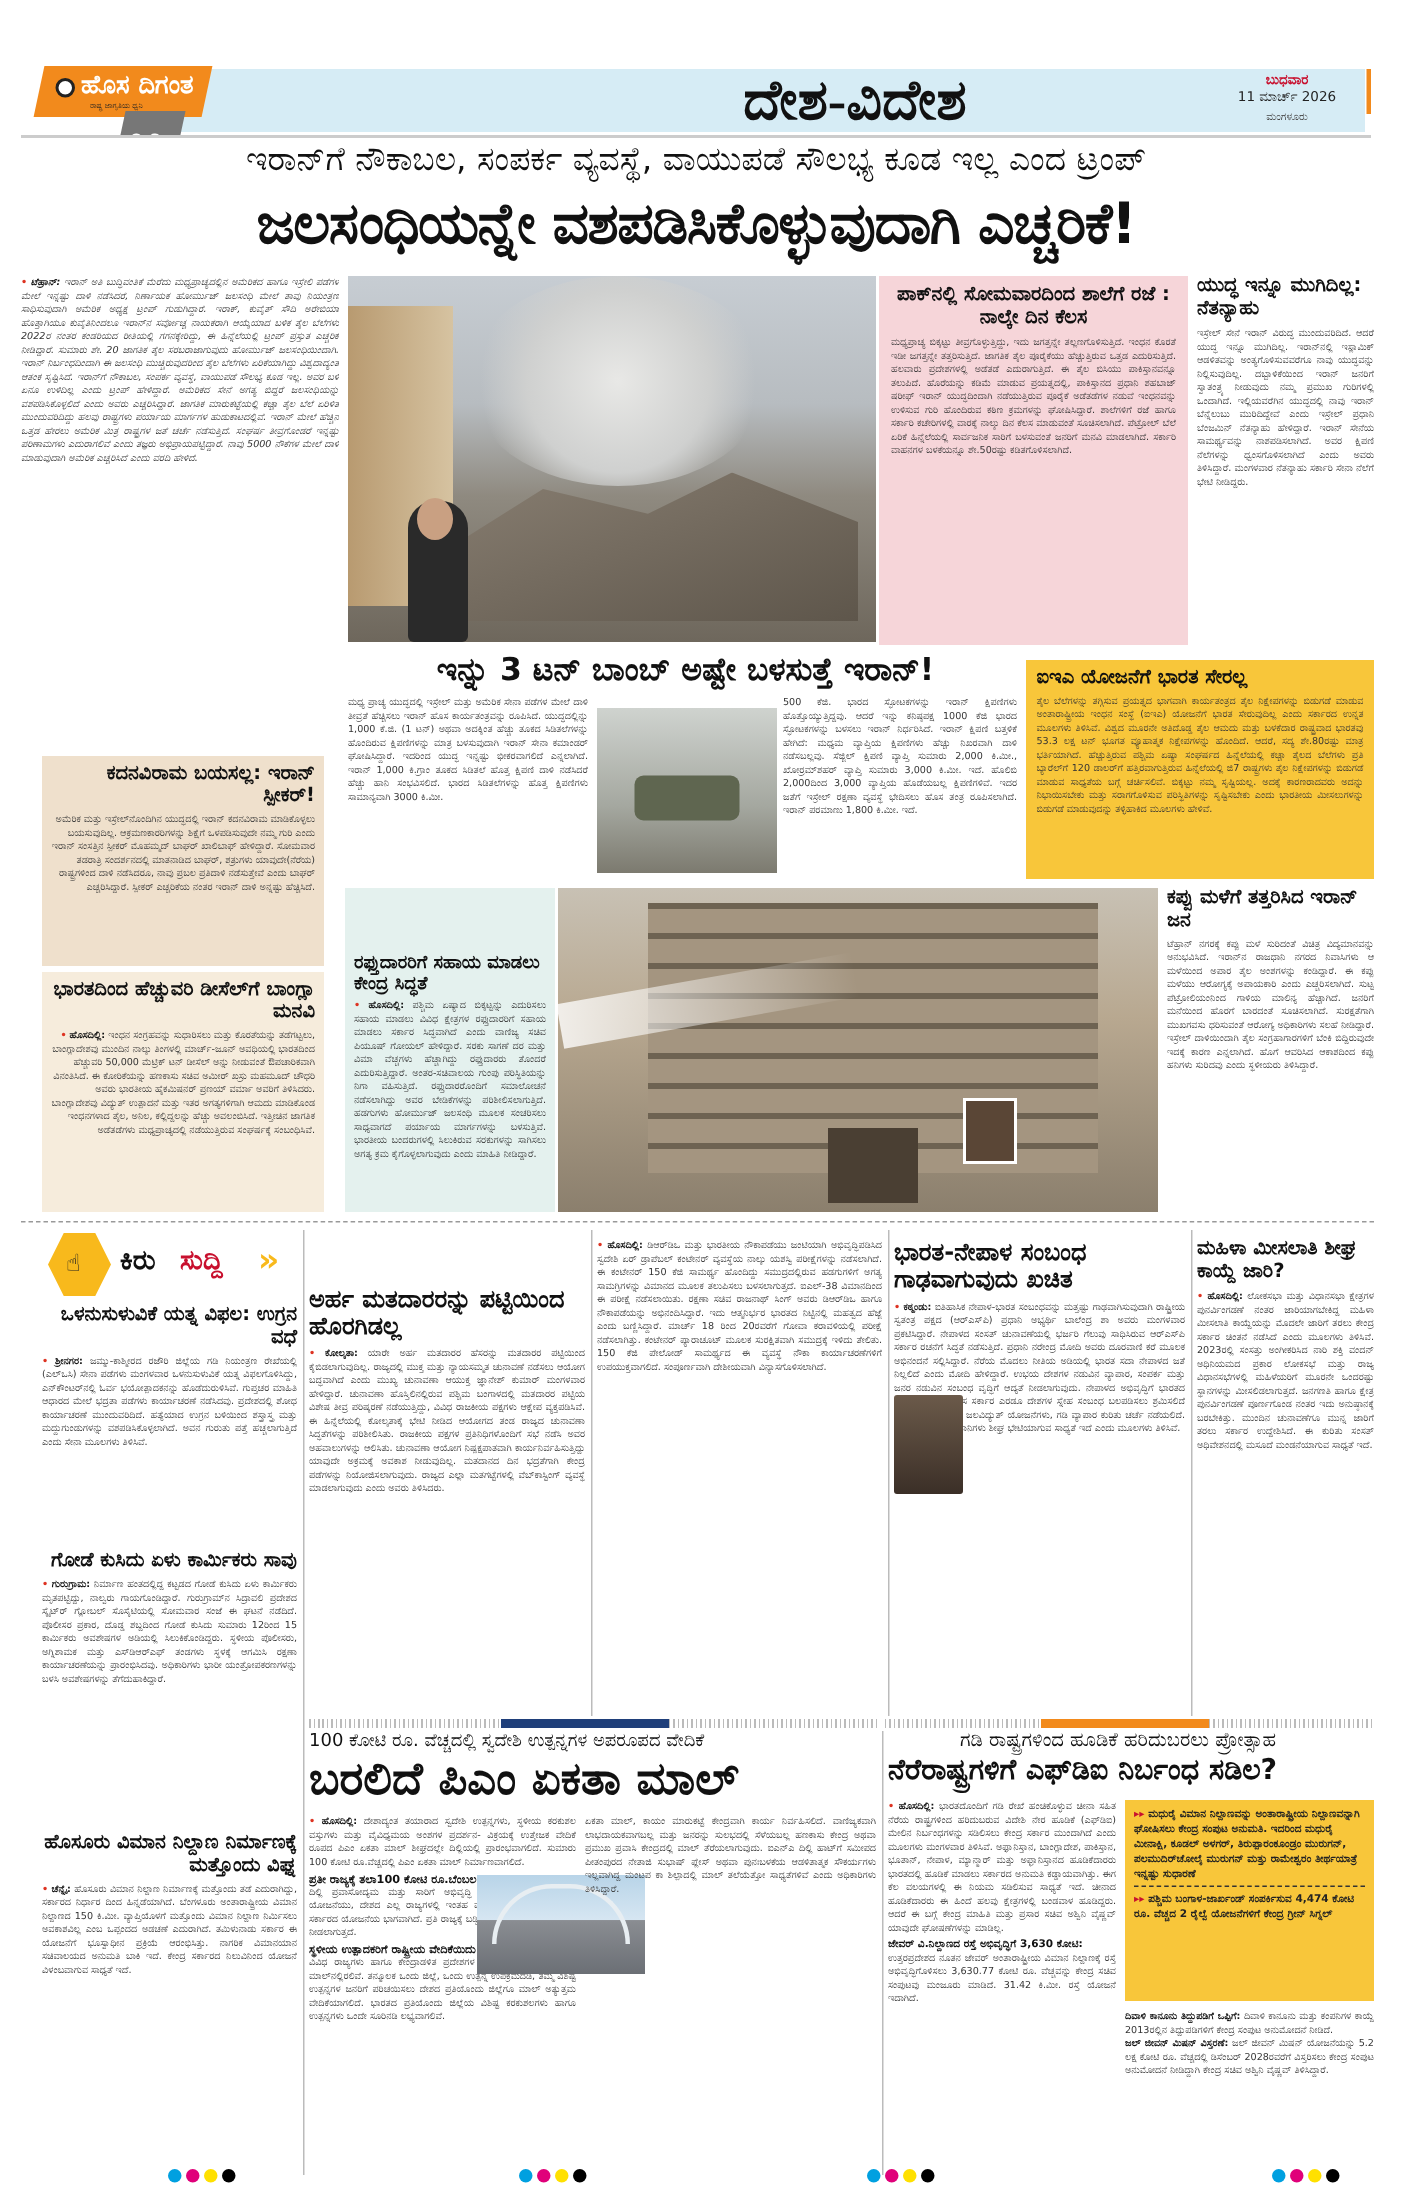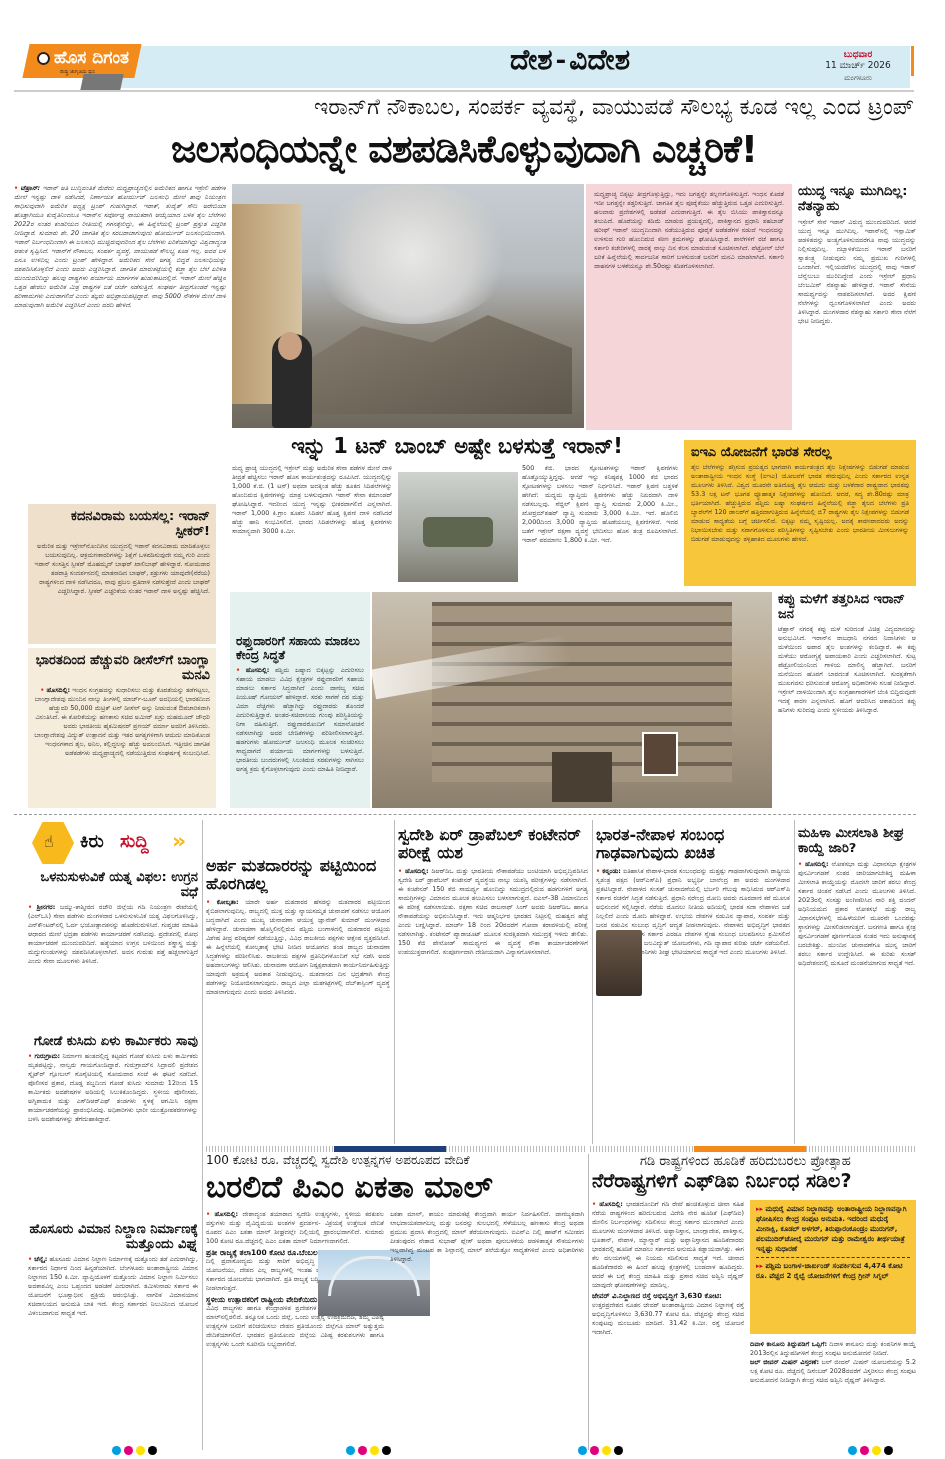--- a/index.html
+++ b/index.html
@@ -20,55 +20,56 @@
 <body>
 
 <div class="abs" style="left:0;top:44px;width:945px;height:46px;">
   <div class="abs" style="left:120px;top:2px;width:790px;height:42px;background:#d6ecf5;"></div>
   <div class="abs" style="left:26px;top:0;width:112px;height:34px;background:#f28a1c;transform:skewX(-12deg);"></div>
   <div class="abs" style="left:37px;top:8px;width:13px;height:13px;border-radius:50%;background:#fff;border:2px solid #222;"></div>
   <div class="abs" style="left:54px;top:3px;font-size:17px;font-weight:bold;color:#fff;font-family:'DejaVu Sans',sans-serif;">ಹೊಸ ದಿಗಂತ</div>
   <div class="abs" style="left:60px;top:24px;font-size:5px;color:#222;">ರಾಷ್ಟ್ರ ಜಾಗೃತಿಯ ಧ್ವನಿ</div>
   <div class="abs" style="left:82px;top:30px;width:40px;height:16px;background:#777;transform:skewX(-12deg);"></div>
   <div class="abs" style="left:86px;top:43px;font-size:14px;font-weight:bold;color:#fff;letter-spacing:3px;">09</div>
-  <div class="abs" style="left:440px;top:2px;width:260px;text-align:center;font-size:28px;font-weight:bold;color:#111;font-family:Liberation Mono, monospace;">ದೇಶ-ವಿದೇಶ</div>
+  <div class="abs" style="left:440px;top:2px;width:260px;text-align:center;font-size:37px;font-weight:bold;color:#111;font-family:Liberation Serif, serif;">ದೇಶ-ವಿದೇಶ</div>
   <div class="abs" style="left:808px;top:5px;width:100px;text-align:center;font-size:9px;color:#c8102e;font-weight:bold;">ಬುಧವಾರ</div>
   <div class="abs" style="left:808px;top:16px;width:100px;text-align:center;font-size:9px;color:#222;">11 ಮಾರ್ಚ್ 2026</div>
   <div class="abs" style="left:808px;top:30px;width:100px;text-align:center;font-size:7px;color:#444;">ಮಂಗಳೂರು</div>
   <div class="abs" style="left:911px;top:2px;width:3px;height:30px;background:#f28a1c;"></div>
 </div>
 <div class="hrule" style="left:14px;top:90px;width:900px;height:2px;background:#ccc;"></div>
 
-<div class="abs hl" style="left:14px;top:94px;width:900px;text-align:right;font-size:22px;font-weight:normal;">ಇರಾನ್‌ಗೆ ನೌಕಾಬಲ, ಸಂಪರ್ಕ ವ್ಯವಸ್ಥೆ, ವಾಯುಪಡೆ ಸೌಲಭ್ಯ ಕೂಡ ಇಲ್ಲ ಎಂದ ಟ್ರಂಪ್</div>
+<div class="abs hl" style="left:14px;top:94px;width:900px;text-align:center;font-size:22px;font-weight:normal;">ಇರಾನ್‌ಗೆ ನೌಕಾಬಲ, ಸಂಪರ್ಕ ವ್ಯವಸ್ಥೆ, ವಾಯುಪಡೆ ಸೌಲಭ್ಯ ಕೂಡ ಇಲ್ಲ ಎಂದ ಟ್ರಂಪ್</div>
 <div class="abs hl" style="left:14px;top:128px;width:900px;text-align:center;font-size:38px;font-weight:900;letter-spacing:-1px;">ಜಲಸಂಧಿಯನ್ನೇ ವಶಪಡಿಸಿಕೊಳ್ಳುವುದಾಗಿ ಎಚ್ಚರಿಕೆ!</div>
 
 <div class="abs body-text" style="left:14px;top:184px;width:212px;height:314px;font-style:italic;">
   <span class="bullet">•</span>
   <span class="lead">ಟೆಹ್ರಾನ್:</span>
   <span>ಇರಾನ್ ಅತಿ ಬುದ್ಧಿವಂತಿಕೆ ಮೆರೆದು ಮಧ್ಯಪ್ರಾಚ್ಯದಲ್ಲಿನ ಅಮೆರಿಕದ ಹಾಗೂ ಇಸ್ರೇಲಿ ಪಡೆಗಳ ಮೇಲೆ ಇನ್ನಷ್ಟು ದಾಳಿ ನಡೆಸಿದರೆ, ನಿರ್ಣಾಯಕ ಹೋರ್ಮುಜ್ ಜಲಸಂಧಿ ಮೇಲೆ ತಾವು ನಿಯಂತ್ರಣ ಸಾಧಿಸುವುದಾಗಿ ಅಮೆರಿಕ ಅಧ್ಯಕ್ಷ ಟ್ರಂಪ್ ಗುಡುಗಿದ್ದಾರೆ. ಇರಾಕ್, ಕುವೈತ್ ಸೌದಿ ಅರೇಬಿಯಾ ಹೊತ್ತಾಗಿಯೂ ಕುವೈತಿನಿಂದಲೂ ಇರಾನ್‌ನ ಸರ್ವೋಚ್ಚ ನಾಯಕರಾಗಿ ಆಯ್ಕೆಯಾದ ಬಳಿಕ ತೈಲ ಬೆಲೆಗಳು 2022ರ ನಂತರ ಕಂಡರಿಯದ ರೀತಿಯಲ್ಲಿ ಗಗನಕ್ಕೇರಿದ್ದು, ಈ ಹಿನ್ನೆಲೆಯಲ್ಲಿ ಟ್ರಂಪ್ ಪ್ರಸ್ತುತ ಎಚ್ಚರಿಕೆ ನೀಡಿದ್ದಾರೆ. ಸುಮಾರು ಶೇ. 20 ಜಾಗತಿಕ ತೈಲ ಸರಬರಾಜಾಗುವುದು ಹೋರ್ಮುಜ್ ಜಲಸಂಧಿಯಿಂದಾಗಿ. ಇರಾನ್ ನಿರ್ಬಂಧದಿಂದಾಗಿ ಈ ಜಲಸಂಧಿ ಮುಚ್ಚಿರುವುದರಿಂದ ತೈಲ ಬೆಲೆಗಳು ಏರಿಕೆಯಾಗಿದ್ದು ವಿಶ್ವದಾದ್ಯಂತ ಆತಂಕ ಸೃಷ್ಟಿಸಿದೆ. ಇರಾನ್‌ಗೆ ನೌಕಾಬಲ, ಸಂಪರ್ಕ ವ್ಯವಸ್ಥೆ, ವಾಯುಪಡೆ ಸೌಲಭ್ಯ ಕೂಡ ಇಲ್ಲ. ಅವರ ಬಳಿ ಏನೂ ಉಳಿದಿಲ್ಲ ಎಂದು ಟ್ರಂಪ್ ಹೇಳಿದ್ದಾರೆ. ಅಮೆರಿಕದ ಸೇನೆ ಅಗತ್ಯ ಬಿದ್ದರೆ ಜಲಸಂಧಿಯನ್ನು ವಶಪಡಿಸಿಕೊಳ್ಳಲಿದೆ ಎಂದು ಅವರು ಎಚ್ಚರಿಸಿದ್ದಾರೆ. ಜಾಗತಿಕ ಮಾರುಕಟ್ಟೆಯಲ್ಲಿ ಕಚ್ಚಾ ತೈಲ ಬೆಲೆ ಏರಿಳಿತ ಮುಂದುವರಿದಿದ್ದು ಹಲವು ರಾಷ್ಟ್ರಗಳು ಪರ್ಯಾಯ ಮಾರ್ಗಗಳ ಹುಡುಕಾಟದಲ್ಲಿವೆ. ಇರಾನ್ ಮೇಲೆ ಹೆಚ್ಚಿನ ಒತ್ತಡ ಹೇರಲು ಅಮೆರಿಕ ಮಿತ್ರ ರಾಷ್ಟ್ರಗಳ ಜತೆ ಚರ್ಚೆ ನಡೆಸುತ್ತಿದೆ. ಸಂಘರ್ಷ ತೀವ್ರಗೊಂಡರೆ ಇನ್ನಷ್ಟು ಪರಿಣಾಮಗಳು ಎದುರಾಗಲಿವೆ ಎಂದು ತಜ್ಞರು ಅಭಿಪ್ರಾಯಪಟ್ಟಿದ್ದಾರೆ. ನಾವು 5000 ನೌಕೆಗಳ ಮೇಲೆ ದಾಳಿ ಮಾಡುವುದಾಗಿ ಅಮೆರಿಕ ಎಚ್ಚರಿಸಿದೆ ಎಂದು ವರದಿ ಹೇಳಿದೆ.</span>
 </div>
 
 <div class="abs photo" style="left:232px;top:184px;width:352px;height:244px;background:linear-gradient(180deg,#c7cdd3 0%,#b7bcc0 35%,#8f8a80 60%,#6e675c 100%);">
   <div class="abs" style="left:0;top:20px;width:70px;height:200px;background:linear-gradient(90deg,#b89a70,#d6c3a1);"></div>
   <div class="abs" style="left:80px;top:0;width:200px;height:140px;border-radius:50%;background:radial-gradient(circle,#e8e8e6 0%,#cfd0cf 50%,rgba(200,200,200,0) 75%);"></div>
   <div class="abs" style="left:60px;top:120px;width:280px;height:110px;background:linear-gradient(160deg,#8b8174,#5e564b);clip-path:polygon(0 60%,25% 20%,50% 35%,70% 10%,100% 40%,100% 100%,0 100%);"></div>
   <div class="abs" style="left:40px;top:150px;width:40px;height:94px;background:#2a2a2a;border-radius:18px 18px 4px 4px;"></div>
   <div class="abs" style="left:46px;top:148px;width:24px;height:28px;border-radius:50%;background:#c9a082;"></div>
 </div>
 
 <div class="abs" style="left:586px;top:184px;width:206px;height:246px;background:#f6d5d9;padding:6px 8px;">
+  <div class="hl" style="font-size:13px;text-align:center;margin-bottom:4px;">ಪಾಕ್‌ನಲ್ಲಿ ಸೋಮವಾರದಿಂದ ಶಾಲೆಗೆ ರಜೆ : ನಾಲ್ಕೇ ದಿನ ಕೆಲಸ</div>
   <div class="body-text" style="height:180px;">ಮಧ್ಯಪ್ರಾಚ್ಯ ಬಿಕ್ಕಟ್ಟು ತೀವ್ರಗೊಳ್ಳುತ್ತಿದ್ದು, ಇದು ಜಗತ್ತನ್ನೇ ತಲ್ಲಣಗೊಳಿಸುತ್ತಿದೆ. ಇಂಧನ ಕೊರತೆ ಇಡೀ ಜಗತ್ತನ್ನೇ ತತ್ತರಿಸುತ್ತಿದೆ. ಜಾಗತಿಕ ತೈಲ ಪೂರೈಕೆಯು ಹೆಚ್ಚುತ್ತಿರುವ ಒತ್ತಡ ಎದುರಿಸುತ್ತಿದೆ. ಹಲವಾರು ಪ್ರದೇಶಗಳಲ್ಲಿ ಅಡೆತಡೆ ಎದುರಾಗುತ್ತಿದೆ. ಈ ತೈಲ ಬಿಸಿಯು ಪಾಕಿಸ್ತಾನವನ್ನೂ ತಲುಪಿದೆ. ಹೊರೆಯನ್ನು ಕಡಿಮೆ ಮಾಡುವ ಪ್ರಯತ್ನದಲ್ಲಿ, ಪಾಕಿಸ್ತಾನದ ಪ್ರಧಾನಿ ಶಹಬಾಜ್ ಷರೀಫ್ ಇರಾನ್ ಯುದ್ಧದಿಂದಾಗಿ ನಡೆಯುತ್ತಿರುವ ಪೂರೈಕೆ ಅಡೆತಡೆಗಳ ನಡುವೆ ಇಂಧನವನ್ನು ಉಳಿಸುವ ಗುರಿ ಹೊಂದಿರುವ ಕಠಿಣ ಕ್ರಮಗಳನ್ನು ಘೋಷಿಸಿದ್ದಾರೆ. ಶಾಲೆಗಳಿಗೆ ರಜೆ ಹಾಗೂ ಸರ್ಕಾರಿ ಕಚೇರಿಗಳಲ್ಲಿ ವಾರಕ್ಕೆ ನಾಲ್ಕು ದಿನ ಕೆಲಸ ಮಾಡುವಂತೆ ಸೂಚಿಸಲಾಗಿದೆ. ಪೆಟ್ರೋಲ್ ಬೆಲೆ ಏರಿಕೆ ಹಿನ್ನೆಲೆಯಲ್ಲಿ ಸಾರ್ವಜನಿಕ ಸಾರಿಗೆ ಬಳಸುವಂತೆ ಜನರಿಗೆ ಮನವಿ ಮಾಡಲಾಗಿದೆ. ಸರ್ಕಾರಿ ವಾಹನಗಳ ಬಳಕೆಯನ್ನೂ ಶೇ.50ರಷ್ಟು ಕಡಿತಗೊಳಿಸಲಾಗಿದೆ.</div>
 </div>
 
 <div class="abs" style="left:798px;top:184px;width:118px;height:250px;">
   <div class="hl" style="font-size:13px;margin-bottom:4px;">ಯುದ್ಧ ಇನ್ನೂ ಮುಗಿದಿಲ್ಲ: ನೆತನ್ಯಾಹು</div>
   <div class="body-text" style="height:200px;">ಇಸ್ರೇಲ್ ಸೇನೆ ಇರಾನ್ ವಿರುದ್ಧ ಮುಂದುವರಿದಿದೆ. ಆದರೆ ಯುದ್ಧ ಇನ್ನೂ ಮುಗಿದಿಲ್ಲ. ಇರಾನ್‌ನಲ್ಲಿ ಇಸ್ಲಾಮಿಕ್ ಆಡಳಿತವನ್ನು ಅಂತ್ಯಗೊಳಿಸುವವರೆಗೂ ನಾವು ಯುದ್ಧವನ್ನು ನಿಲ್ಲಿಸುವುದಿಲ್ಲ. ದಬ್ಬಾಳಿಕೆಯಿಂದ ಇರಾನ್ ಜನರಿಗೆ ಸ್ವಾತಂತ್ರ್ಯ ನೀಡುವುದು ನಮ್ಮ ಪ್ರಮುಖ ಗುರಿಗಳಲ್ಲಿ ಒಂದಾಗಿದೆ. ಇಲ್ಲಿಯವರೆಗಿನ ಯುದ್ಧದಲ್ಲಿ ನಾವು ಇರಾನ್ ಬೆನ್ನೆಲುಬು ಮುರಿದಿದ್ದೇವೆ ಎಂದು ಇಸ್ರೇಲ್ ಪ್ರಧಾನಿ ಬೆಂಜಮಿನ್ ನೆತನ್ಯಾಹು ಹೇಳಿದ್ದಾರೆ. ಇರಾನ್ ಸೇನೆಯ ಸಾಮರ್ಥ್ಯವನ್ನು ನಾಶಪಡಿಸಲಾಗಿದೆ. ಅವರ ಕ್ಷಿಪಣಿ ನೆಲೆಗಳನ್ನು ಧ್ವಂಸಗೊಳಿಸಲಾಗಿದೆ ಎಂದು ಅವರು ತಿಳಿಸಿದ್ದಾರೆ. ಮಂಗಳವಾರ ನೆತನ್ಯಾಹು ಸರ್ಕಾರಿ ಸೇನಾ ನೆಲೆಗೆ ಭೇಟಿ ನೀಡಿದ್ದರು.</div>
 </div>
 
-<div class="abs hl" style="left:232px;top:434px;width:450px;text-align:center;font-size:21px;">ಇನ್ನು 1 ಟನ್ ಬಾಂಬ್ ಅಷ್ಟೇ ಬಳಸುತ್ತೆ ಇರಾನ್!</div>
+<div class="abs hl" style="left:232px;top:434px;width:450px;text-align:center;font-size:21px;">ಇನ್ನು 3 ಟನ್ ಬಾಂಬ್ ಅಷ್ಟೇ ಬಳಸುತ್ತೆ ಇರಾನ್!</div>
 <div class="abs body-text" style="left:232px;top:464px;width:160px;height:122px;">ಮಧ್ಯ ಪ್ರಾಚ್ಯ ಯುದ್ಧದಲ್ಲಿ ಇಸ್ರೇಲ್ ಮತ್ತು ಅಮೆರಿಕ ಸೇನಾ ಪಡೆಗಳ ಮೇಲೆ ದಾಳಿ ತೀವ್ರತೆ ಹೆಚ್ಚಿಸಲು ಇರಾನ್ ಹೊಸ ಕಾರ್ಯತಂತ್ರವನ್ನು ರೂಪಿಸಿದೆ. ಯುದ್ಧದಲ್ಲಿನ್ನು 1,000 ಕೆ.ಜಿ. (1 ಟನ್) ಅಥವಾ ಅದಕ್ಕಿಂತ ಹೆಚ್ಚು ತೂಕದ ಸಿಡಿತಲೆಗಳನ್ನು ಹೊಂದಿರುವ ಕ್ಷಿಪಣಿಗಳನ್ನು ಮಾತ್ರ ಬಳಸುವುದಾಗಿ ಇರಾನ್ ಸೇನಾ ಕಮಾಂಡರ್ ಘೋಷಿಸಿದ್ದಾರೆ. ಇದರಿಂದ ಯುದ್ಧ ಇನ್ನಷ್ಟು ಭೀಕರವಾಗಲಿದೆ ಎನ್ನಲಾಗಿದೆ. ಇರಾನ್ 1,000 ಕಿ.ಗ್ರಾಂ ತೂಕದ ಸಿಡಿತಲೆ ಹೊತ್ತ ಕ್ಷಿಪಣಿ ದಾಳಿ ನಡೆಸಿದರೆ ಹೆಚ್ಚು ಹಾನಿ ಸಂಭವಿಸಲಿದೆ. ಭಾರದ ಸಿಡಿತಲೆಗಳನ್ನು ಹೊತ್ತ ಕ್ಷಿಪಣಿಗಳು ಸಾಮಾನ್ಯವಾಗಿ 3000 ಕಿ.ಮೀ.</div>
 <div class="abs photo" style="left:398px;top:472px;width:120px;height:110px;background:linear-gradient(180deg,#cfd3cf,#a4a79f 60%,#7c7a6f);">
   <div class="abs" style="left:25px;top:45px;width:70px;height:30px;background:#5f6650;border-radius:6px;"></div>
 </div>
 <div class="abs body-text" style="left:522px;top:464px;width:156px;height:122px;">500 ಕೆಜಿ. ಭಾರದ ಸ್ಫೋಟಕಗಳನ್ನು ಇರಾನ್ ಕ್ಷಿಪಣಿಗಳು ಹೊತ್ತೊಯ್ಯುತ್ತಿದ್ದವು. ಆದರೆ ಇನ್ನು ಕನಿಷ್ಠಪಕ್ಷ 1000 ಕೆಜಿ ಭಾರದ ಸ್ಫೋಟಕಗಳನ್ನು ಬಳಸಲು ಇರಾನ್ ನಿರ್ಧರಿಸಿದೆ. ಇರಾನ್ ಕ್ಷಿಪಣಿ ಬತ್ತಳಿಕೆ ಹೇಗಿದೆ: ಮಧ್ಯಮ ವ್ಯಾಪ್ತಿಯ ಕ್ಷಿಪಣಿಗಳು ಹೆಚ್ಚು ನಿಖರವಾಗಿ ದಾಳಿ ನಡೆಸಬಲ್ಲವು. ಸೆಜ್ಜಿಲ್ ಕ್ಷಿಪಣಿ ವ್ಯಾಪ್ತಿ ಸುಮಾರು 2,000 ಕಿ.ಮೀ., ಖೋರ್ರಮ್‌ಶಹರ್ ವ್ಯಾಪ್ತಿ ಸುಮಾರು 3,000 ಕಿ.ಮೀ. ಇದೆ. ಹೊಲಿಬಿ 2,000ದಿಂದ 3,000 ವ್ಯಾಪ್ತಿಯ ಹೊಡೆಯಬಲ್ಲ ಕ್ಷಿಪಣಿಗಳಿವೆ. ಇದರ ಜತೆಗೆ ಇಸ್ರೇಲ್ ರಕ್ಷಣಾ ವ್ಯವಸ್ಥೆ ಭೇದಿಸಲು ಹೊಸ ತಂತ್ರ ರೂಪಿಸಲಾಗಿದೆ. ಇರಾನ್ ಪರಮಾಣು 1,800 ಕಿ.ಮೀ. ಇದೆ.</div>
 
 <div class="abs" style="left:684px;top:440px;width:232px;height:146px;background:#f8c63a;padding:5px 7px;">
   <div class="hl" style="font-size:13px;margin-bottom:3px;">ಐಇಎ ಯೋಜನೆಗೆ ಭಾರತ ಸೇರಲ್ಲ</div>
   <div class="body-text" style="height:118px;">ತೈಲ ಬೆಲೆಗಳನ್ನು ತಗ್ಗಿಸುವ ಪ್ರಯತ್ನದ ಭಾಗವಾಗಿ ಕಾರ್ಯತಂತ್ರದ ತೈಲ ನಿಕ್ಷೇಪಗಳನ್ನು ಬಿಡುಗಡೆ ಮಾಡುವ ಅಂತಾರಾಷ್ಟ್ರೀಯ ಇಂಧನ ಸಂಸ್ಥೆ (ಐಇಎ) ಯೋಜನೆಗೆ ಭಾರತ ಸೇರುವುದಿಲ್ಲ ಎಂದು ಸರ್ಕಾರದ ಉನ್ನತ ಮೂಲಗಳು ತಿಳಿಸಿವೆ. ವಿಶ್ವದ ಮೂರನೇ ಅತಿದೊಡ್ಡ ತೈಲ ಆಮದು ಮತ್ತು ಬಳಕೆದಾರ ರಾಷ್ಟ್ರವಾದ ಭಾರತವು 53.3 ಲಕ್ಷ ಟನ್ ಭೂಗತ ವ್ಯೂಹಾತ್ಮಕ ನಿಕ್ಷೇಪಗಳನ್ನು ಹೊಂದಿದೆ. ಆದರೆ, ಸದ್ಯ ಶೇ.80ರಷ್ಟು ಮಾತ್ರ ಭರ್ತಿಯಾಗಿದೆ. ಹೆಚ್ಚುತ್ತಿರುವ ಪಶ್ಚಿಮ ಏಷ್ಯಾ ಸಂಘರ್ಷದ ಹಿನ್ನೆಲೆಯಲ್ಲಿ ಕಚ್ಚಾ ತೈಲದ ಬೆಲೆಗಳು ಪ್ರತಿ ಬ್ಯಾರೆಲ್‌ಗೆ 120 ಡಾಲರ್‌ಗೆ ಹತ್ತಿರವಾಗುತ್ತಿರುವ ಹಿನ್ನೆಲೆಯಲ್ಲಿ ಜಿ7 ರಾಷ್ಟ್ರಗಳು ತೈಲ ನಿಕ್ಷೇಪಗಳನ್ನು ಬಿಡುಗಡೆ ಮಾಡುವ ಸಾಧ್ಯತೆಯ ಬಗ್ಗೆ ಚರ್ಚಿಸಲಿವೆ. ಬಿಕ್ಕಟ್ಟು ನಮ್ಮ ಸೃಷ್ಟಿಯಲ್ಲ. ಅದಕ್ಕೆ ಕಾರಣರಾದವರು ಅದನ್ನು ನಿಭಾಯಿಸಬೇಕು ಮತ್ತು ಸರಾಗಗೊಳಿಸುವ ಪರಿಸ್ಥಿತಿಗಳನ್ನು ಸೃಷ್ಟಿಸಬೇಕು ಎಂದು ಭಾರತೀಯ ಮೀಸಲುಗಳನ್ನು ಬಿಡುಗಡೆ ಮಾಡುವುದನ್ನು ತಳ್ಳಿಹಾಕಿದ ಮೂಲಗಳು ಹೇಳಿವೆ.</div>
 </div>
@@ -149,21 +150,20 @@
   <div class="hl" style="font-size:16px;margin-bottom:4px;">ಅರ್ಹ ಮತದಾರರನ್ನು ಪಟ್ಟಿಯಿಂದ ಹೊರಗಿಡಲ್ಲ</div>
   <div class="body-text" style="height:270px;">
     <span class="bullet">•</span>
     <span class="lead">ಕೋಲ್ಕತಾ:</span>
     <span>ಯಾರೇ ಅರ್ಹ ಮತದಾರರ ಹೆಸರನ್ನು ಮತದಾರರ ಪಟ್ಟಿಯಿಂದ ಕೈಬಿಡಲಾಗುವುದಿಲ್ಲ. ರಾಜ್ಯದಲ್ಲಿ ಮುಕ್ತ ಮತ್ತು ನ್ಯಾಯಸಮ್ಮತ ಚುನಾವಣೆ ನಡೆಸಲು ಆಯೋಗ ಬದ್ಧವಾಗಿದೆ ಎಂದು ಮುಖ್ಯ ಚುನಾವಣಾ ಆಯುಕ್ತ ಜ್ಞಾನೇಶ್ ಕುಮಾರ್ ಮಂಗಳವಾರ ಹೇಳಿದ್ದಾರೆ. ಚುನಾವಣಾ ಹೊಸ್ತಿಲಿನಲ್ಲಿರುವ ಪಶ್ಚಿಮ ಬಂಗಾಳದಲ್ಲಿ ಮತದಾರರ ಪಟ್ಟಿಯ ವಿಶೇಷ ತೀವ್ರ ಪರಿಷ್ಕರಣೆ ನಡೆಯುತ್ತಿದ್ದು, ವಿವಿಧ ರಾಜಕೀಯ ಪಕ್ಷಗಳು ಆಕ್ಷೇಪ ವ್ಯಕ್ತಪಡಿಸಿವೆ. ಈ ಹಿನ್ನೆಲೆಯಲ್ಲಿ ಕೋಲ್ಕತಾಕ್ಕೆ ಭೇಟಿ ನೀಡಿದ ಆಯೋಗದ ತಂಡ ರಾಜ್ಯದ ಚುನಾವಣಾ ಸಿದ್ಧತೆಗಳನ್ನು ಪರಿಶೀಲಿಸಿತು. ರಾಜಕೀಯ ಪಕ್ಷಗಳ ಪ್ರತಿನಿಧಿಗಳೊಂದಿಗೆ ಸಭೆ ನಡೆಸಿ ಅವರ ಅಹವಾಲುಗಳನ್ನು ಆಲಿಸಿತು. ಚುನಾವಣಾ ಆಯೋಗ ನಿಷ್ಪಕ್ಷಪಾತವಾಗಿ ಕಾರ್ಯನಿರ್ವಹಿಸುತ್ತಿದ್ದು ಯಾವುದೇ ಅಕ್ರಮಕ್ಕೆ ಅವಕಾಶ ನೀಡುವುದಿಲ್ಲ. ಮತದಾನದ ದಿನ ಭದ್ರತೆಗಾಗಿ ಕೇಂದ್ರ ಪಡೆಗಳನ್ನು ನಿಯೋಜಿಸಲಾಗುವುದು. ರಾಜ್ಯದ ಎಲ್ಲಾ ಮತಗಟ್ಟೆಗಳಲ್ಲಿ ವೆಬ್‌ಕಾಸ್ಟಿಂಗ್ ವ್ಯವಸ್ಥೆ ಮಾಡಲಾಗುವುದು ಎಂದು ಅವರು ತಿಳಿಸಿದರು.</span>
   </div>
 </div>
 <div class="vrule" style="left:394px;top:820px;height:324px;"></div>
 
 <div class="abs" style="left:398px;top:826px;width:190px;height:318px;">
-  <div class="hl" style="font-size:16px;margin-bottom:4px;">ಸ್ವದೇಶಿ ಏರ್ ಡ್ರಾಪೆಬಲ್ ಕಂಟೇನರ್ ಪರೀಕ್ಷೆ ಯಶ</div>
   <div class="body-text" style="height:270px;">
     <span class="bullet">•</span>
     <span class="lead">ಹೊಸದಿಲ್ಲಿ:</span>
     <span>ಡಿಆರ್‌ಡಿಒ ಮತ್ತು ಭಾರತೀಯ ನೌಕಾಪಡೆಯು ಜಂಟಿಯಾಗಿ ಅಭಿವೃದ್ಧಿಪಡಿಸಿದ ಸ್ವದೇಶಿ ಏರ್ ಡ್ರಾಪೆಬಲ್ ಕಂಟೇನರ್ ವ್ಯವಸ್ಥೆಯ ನಾಲ್ಕು ಯಶಸ್ವಿ ಪರೀಕ್ಷೆಗಳನ್ನು ನಡೆಸಲಾಗಿದೆ. ಈ ಕಂಟೇನರ್ 150 ಕೆಜಿ ಸಾಮರ್ಥ್ಯ ಹೊಂದಿದ್ದು ಸಮುದ್ರದಲ್ಲಿರುವ ಹಡಗುಗಳಿಗೆ ಅಗತ್ಯ ಸಾಮಗ್ರಿಗಳನ್ನು ವಿಮಾನದ ಮೂಲಕ ತಲುಪಿಸಲು ಬಳಸಲಾಗುತ್ತದೆ. ಐಎಲ್-38 ವಿಮಾನದಿಂದ ಈ ಪರೀಕ್ಷೆ ನಡೆಸಲಾಯಿತು. ರಕ್ಷಣಾ ಸಚಿವ ರಾಜನಾಥ್ ಸಿಂಗ್ ಅವರು ಡಿಆರ್‌ಡಿಒ ಹಾಗೂ ನೌಕಾಪಡೆಯನ್ನು ಅಭಿನಂದಿಸಿದ್ದಾರೆ. ಇದು ಆತ್ಮನಿರ್ಭರ ಭಾರತದ ನಿಟ್ಟಿನಲ್ಲಿ ಮಹತ್ವದ ಹೆಜ್ಜೆ ಎಂದು ಬಣ್ಣಿಸಿದ್ದಾರೆ. ಮಾರ್ಚ್ 18 ರಿಂದ 20ರವರೆಗೆ ಗೋವಾ ಕರಾವಳಿಯಲ್ಲಿ ಪರೀಕ್ಷೆ ನಡೆಸಲಾಗಿತ್ತು. ಕಂಟೇನರ್ ಪ್ಯಾರಾಚೂಟ್ ಮೂಲಕ ಸುರಕ್ಷಿತವಾಗಿ ಸಮುದ್ರಕ್ಕೆ ಇಳಿದು ತೇಲಿತು. 150 ಕೆಜಿ ಪೇಲೋಡ್ ಸಾಮರ್ಥ್ಯದ ಈ ವ್ಯವಸ್ಥೆ ನೌಕಾ ಕಾರ್ಯಾಚರಣೆಗಳಿಗೆ ಉಪಯುಕ್ತವಾಗಲಿದೆ. ಸಂಪೂರ್ಣವಾಗಿ ದೇಶೀಯವಾಗಿ ವಿನ್ಯಾಸಗೊಳಿಸಲಾಗಿದೆ.</span>
   </div>
 </div>
 <div class="vrule" style="left:592px;top:820px;height:324px;"></div>
 
 <div class="abs" style="left:596px;top:826px;width:194px;height:318px;">
   <div class="hl" style="font-size:16px;margin-bottom:4px;">ಭಾರತ-ನೇಪಾಳ ಸಂಬಂಧ ಗಾಢವಾಗುವುದು ಖಚಿತ</div>

